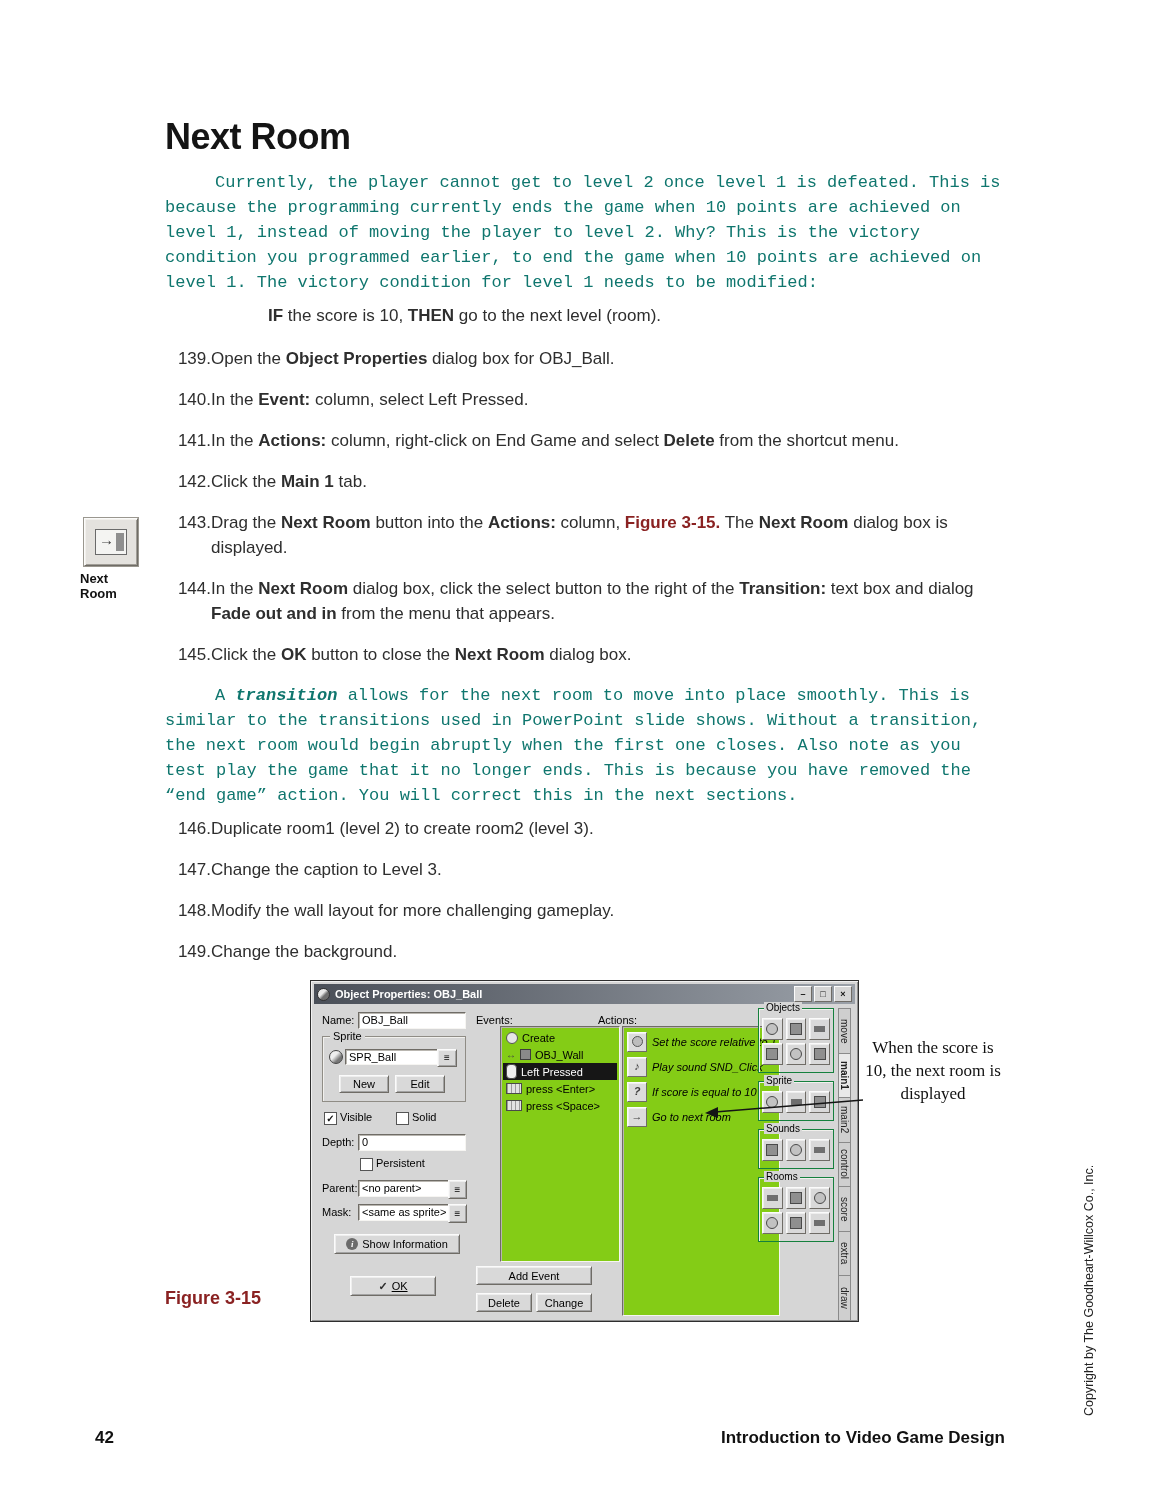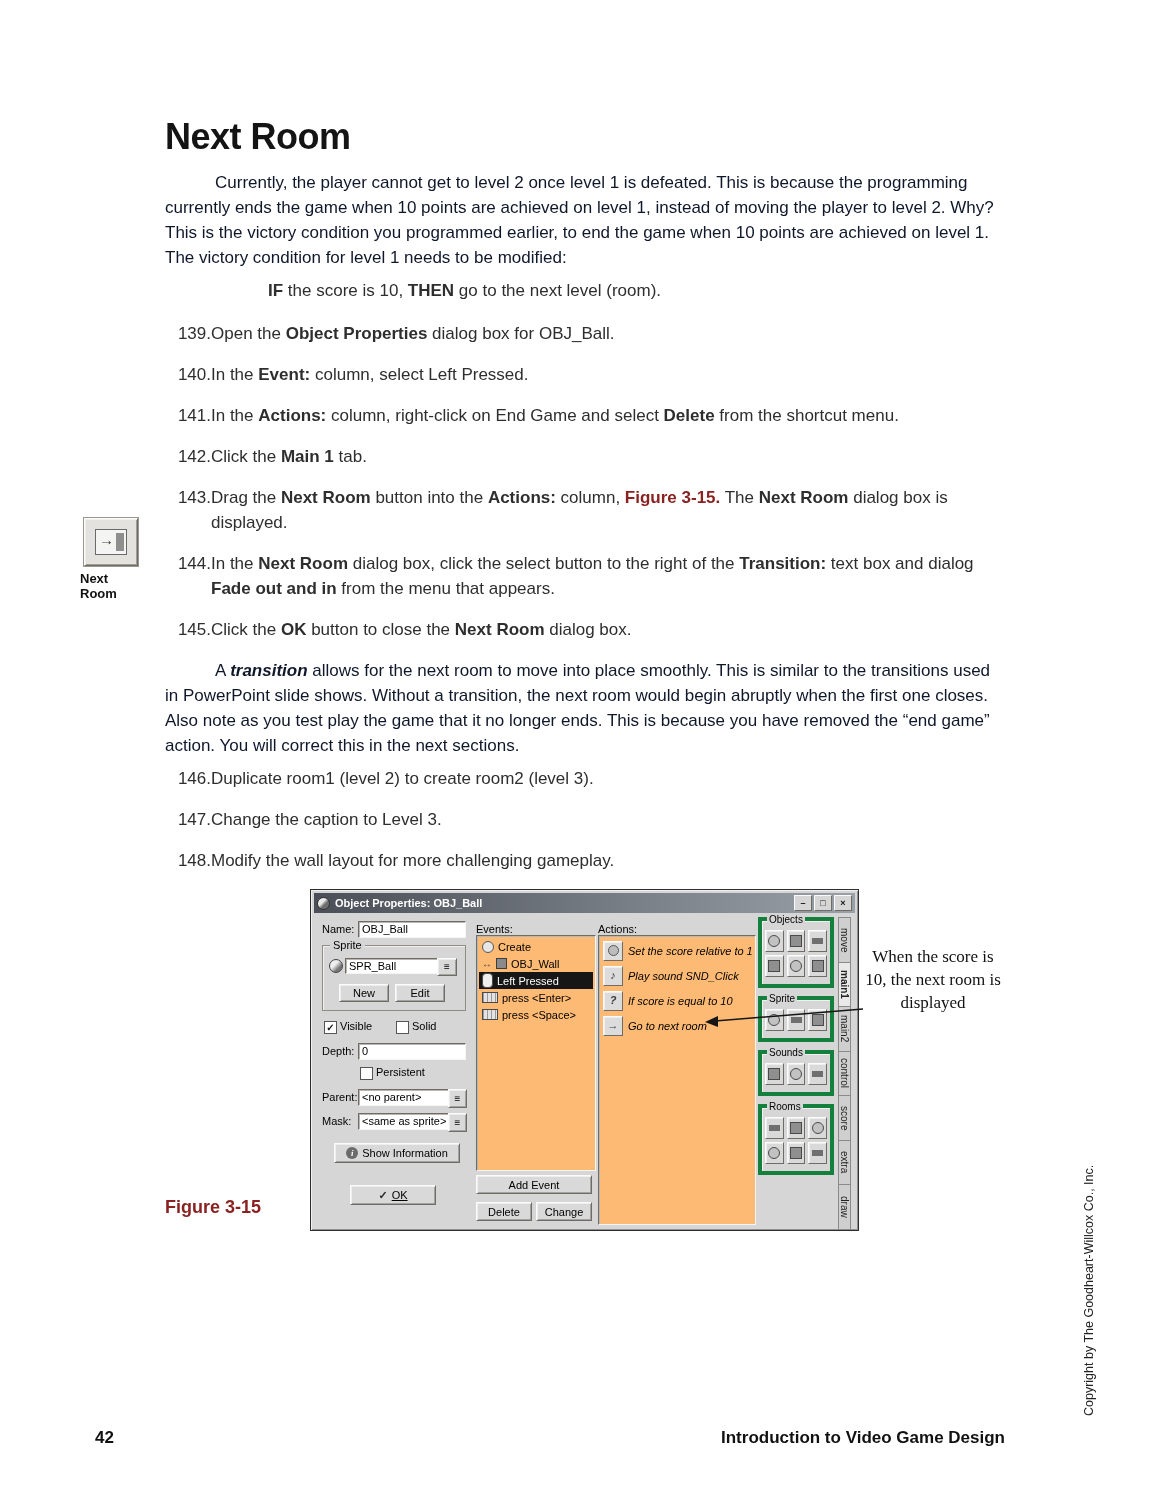--- a/index.html
+++ b/index.html
@@ -3,21 +3,21 @@
 <meta charset="utf-8">
 <style>
   html,body{margin:0;padding:0;}
   body{
     width:1168px;height:1508px;position:relative;background:#ffffff;
     font-family:"Liberation Sans",sans-serif;color:#2a2a2a;
     -webkit-font-smoothing:antialiased;overflow:hidden;
   }
   .content{position:absolute;left:165px;top:116px;width:840px;}
   h1.sec{font-size:36px;line-height:42px;margin:0 0 12px;color:#141414;letter-spacing:-0.5px;font-weight:bold;}
-  p.body-para{font-size:17px;line-height:25px;margin:0 0 8px;color:#0f172a;}
+  p.body-para{font-size:17px;line-height:25px;margin:0 0 8px;color:#0f766e;font-family:Liberation Mono, monospace;}
   p.indent{text-indent:50px;}
   p.condition{font-size:17px;line-height:25px;margin:8px 0 18px 103px;color:#2e2e2e;}
   .rt-b{font-weight:bold;}
   .rt-i{font-style:italic;}
   .rt-f{font-weight:bold;color:#8a2222;}
   .steps{margin:0 0 4px;}
   .step{display:flex;font-size:17px;line-height:25px;margin:0 0 16px;color:#2e2e2e;}
   .step-num{flex:0 0 46px;text-align:right;margin-right:0;}
   .step-text{flex:1;}
   .transition-para{margin-top:2px;margin-bottom:12px;}
@@ -83,23 +83,23 @@
   .group-label{position:absolute;top:-7px;left:7px;background:#d6d6d6;padding:0 3px;font-size:11px;}
   .cb{position:absolute;width:11px;height:11px;background:#fff;border:1px solid #555;
       display:flex;align-items:center;justify-content:center;font-size:10px;font-weight:bold;color:#111;line-height:1;}
   .menu-btn-glyph{font-size:10px;line-height:1;}
   .info-dot{width:12px;height:12px;border-radius:50%;background:#6b6b6b;color:#fff;font-size:9px;font-weight:bold;
     display:flex;align-items:center;justify-content:center;font-family:"Liberation Serif",serif;font-style:italic;}
   .ok-check{font-size:11px;font-weight:bold;color:#2e2e2e;}
   .ball-icon{position:absolute;width:12px;height:12px;border-radius:50%;background:linear-gradient(135deg,#eeeeee 40%,#777 70%);border:1px solid #444;}
 
   .listbox{
-    position:absolute;background:#fdba74;
+    position:absolute;background:#84cc16;
     border:1px solid;border-color:#6f6c66 #f6f5f2 #f6f5f2 #6f6c66;
-    box-shadow:inset 1px 1px 0 #b9b6b0;padding:2px;overflow:hidden;
+    box-shadow:inset 1px 1px 0 #b9b6b0;padding:2px;overflow:hidden;margin-left:24px;
   }
   .ev-item{display:flex;align-items:center;height:17px;gap:4px;padding-left:3px;font-size:11px;color:#000;}
   .ev-item.selected{background:#161616;color:#fff;}
   .ico-lamp{width:10px;height:10px;border-radius:50%;background:#e6e6e6;border:1px solid #555;flex:0 0 auto;}
   .ico-colarr{font-size:10px;color:#444;flex:0 0 auto;line-height:1;}
   .ico-sq{width:9px;height:9px;background:#8a8a8a;border:1px solid #3d3d3d;flex:0 0 auto;}
   .ico-mouse{width:9px;height:13px;border-radius:4px;background:#d2d2d2;border:1px solid #4a4a4a;flex:0 0 auto;}
   .ev-item.selected .ico-mouse{background:#efefef;}
   .ico-key{width:14px;height:9px;background:#e3e3e3;border:1px solid #4a4a4a;flex:0 0 auto;
     background-image:linear-gradient(90deg,#9a9a9a 1px,transparent 1px);background-size:4px 100%;}
@@ -109,21 +109,21 @@
   .act-ico{
     width:18px;height:18px;flex:0 0 auto;background:#dcdcdc;
     border:1px solid;border-color:#fbfbfb #6f6c66 #6f6c66 #fbfbfb;
     box-shadow:inset 1px 1px 0 #efefef;
     display:flex;align-items:center;justify-content:center;font-size:11px;line-height:1;color:#3a3a3a;font-weight:bold;
   }
   .act-ico.round span{width:9px;height:9px;border-radius:50%;background:#bdbdbd;border:1px solid #555;display:block;}
   .act-label{font-size:11px;white-space:nowrap;}
 
   .palette{position:absolute;left:444px;top:2px;width:76px;}
-  .pal-group{position:relative;border:4px solid #15803d;box-shadow:inset 1px 1px 0 #f1f0ed;margin-bottom:8px;padding:9px 3px 4px;}
+  .pal-group{position:relative;border:1px solid #15803d;box-shadow:inset 1px 1px 0 #f1f0ed;margin-bottom:8px;padding:9px 3px 4px;}
   .pal-label{position:absolute;top:-7px;left:5px;background:#d6d6d6;padding:0 2px;font-size:10px;}
   .mini-row{display:flex;gap:3px;justify-content:center;margin-bottom:3px;}
   .mini{
     width:20px;height:20px;background:#d9d9d9;
     border:1px solid;border-color:#fbfbfb #6f6c66 #6f6c66 #fbfbfb;
     box-shadow:inset 1px 1px 0 #eeeeee;
     display:flex;align-items:center;justify-content:center;
   }
   .mini i{display:block;font-style:normal;}
   .gA{width:10px;height:10px;background:#8f8f8f;border:1px solid #4a4a4a;}
@@ -209,20 +209,24 @@
       <span class="step-num">146.</span>
       <span class="step-text"><span>Duplicate room1 (level 2) to create room2 (level 3).</span></span>
     </div>
     <div class="step">
       <span class="step-num">147.</span>
       <span class="step-text"><span>Change the caption to Level 3.</span></span>
     </div>
     <div class="step">
       <span class="step-num">148.</span>
       <span class="step-text"><span>Modify the wall layout for more challenging gameplay.</span></span>
+    </div>
+    <div class="step">
+      <span class="step-num">149.</span>
+      <span class="step-text"><span>Change the background.</span></span>
     </div>
   </div>
 
   <div class="figure-row">
 
     <div class="dialog">
       <div class="titlebar">
         <span class="title-icon"></span>
         <span class="title-text">Object Properties: OBJ_Ball</span>
         <span class="winbtn">–</span>

